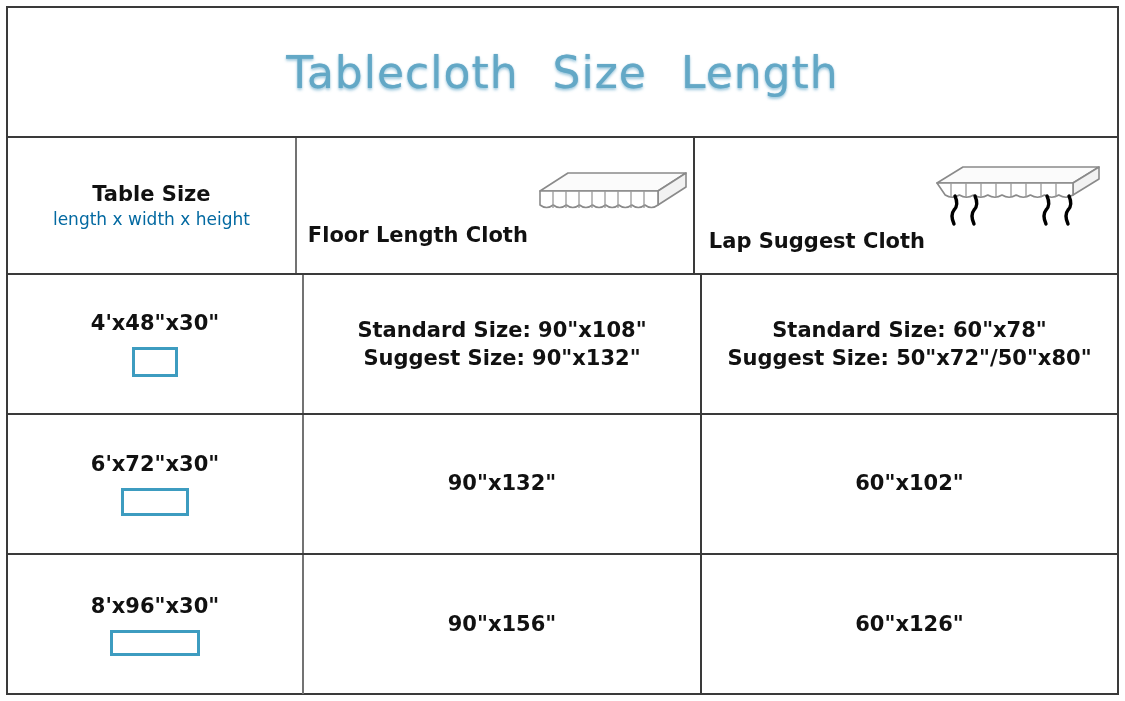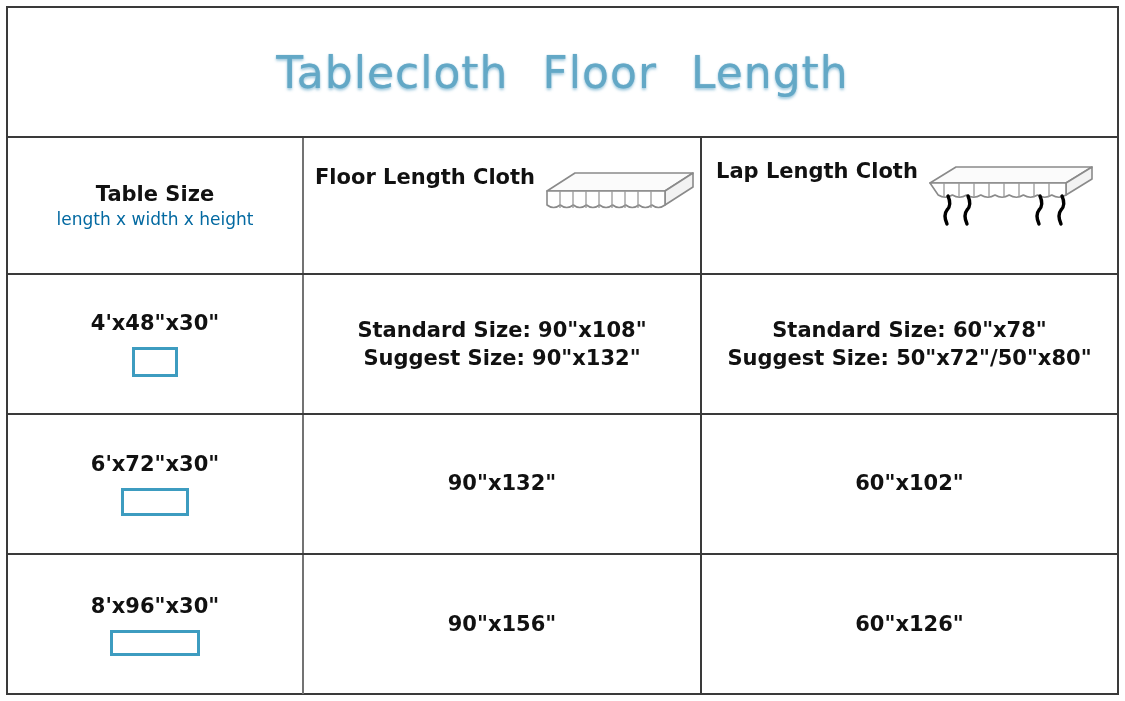--- a/index.html
+++ b/index.html
@@ -74,21 +74,21 @@
     color: #111111;
   }
   .hdr-sub {
     font-size: 17px;
     font-weight: normal;
     color: #0369a1;
     margin-top: 2px;
   }
   .hdr-with-icon {
     display: flex;
-    align-items: flex-start;
+    align-items: flex-end;
     justify-content: flex-start;
     width: 100%;
     padding-left: 6px;
   }
   .hdr-label {
     font-size: 21px;
     font-weight: bold;
     color: #111111;
     white-space: nowrap;
   }
@@ -128,21 +128,21 @@
     white-space: nowrap;
   }
   .meas-two { line-height: 1.35; }
 </style>
 </head>
 <body>
 
 <div id="chart-frame">
 
   <div class="title-row">
-    <div class="chart-title"><span class="w">Tablecloth</span><span class="w">Floor</span><span class="w">Length</span></div>
+    <div class="chart-title"><span class="w">Tablecloth</span><span class="w">Size</span><span class="w">Length</span></div>
   </div>
 
   <div class="row header-row">
 
     <div class="cell col-size">
       <div class="hdr-size-inner">
         <div class="hdr-title">Table Size</div>
         <div class="hdr-sub">length x width x height</div>
       </div>
     </div>
@@ -174,21 +174,21 @@
               <line x1="99" y1="26" x2="99" y2="43"></line>
               <line x1="112" y1="26" x2="112" y2="43"></line>
             </g>
           </svg>
         </span>
       </div>
     </div>
 
     <div class="cell col-lap">
       <div class="hdr-with-icon">
-        <span class="hdr-label">Lap Length Cloth</span>
+        <span class="hdr-label">Lap Suggest Cloth</span>
         <span class="hdr-icon">
           <svg width="180" height="90" viewBox="0 0 180 90">
             <g fill="#ffffff" stroke="#8a8a8a" stroke-width="1.6" stroke-linejoin="round">
               <polygon points="8,24 34,8 170,8 144,24" fill="#fbfbfb"></polygon>
               <polygon points="144,24 170,8 170,20 144,36" fill="#f2f2f2"></polygon>
               <path d="M8,24 L144,24 L144,36
                        q-7.1,4.5 -14.2,0 q-7.1,4.5 -14.2,0 q-7.1,4.5 -14.2,0
                        q-7.1,4.5 -14.2,0 q-7.1,4.5 -14.2,0 q-7.1,4.5 -14.2,0
                        q-7.1,4.5 -14.2,0 q-7.1,4.5 -14.2,0 q-7.2,4.5 -14.2,0 Z" fill="#ffffff"></path>
             </g>

